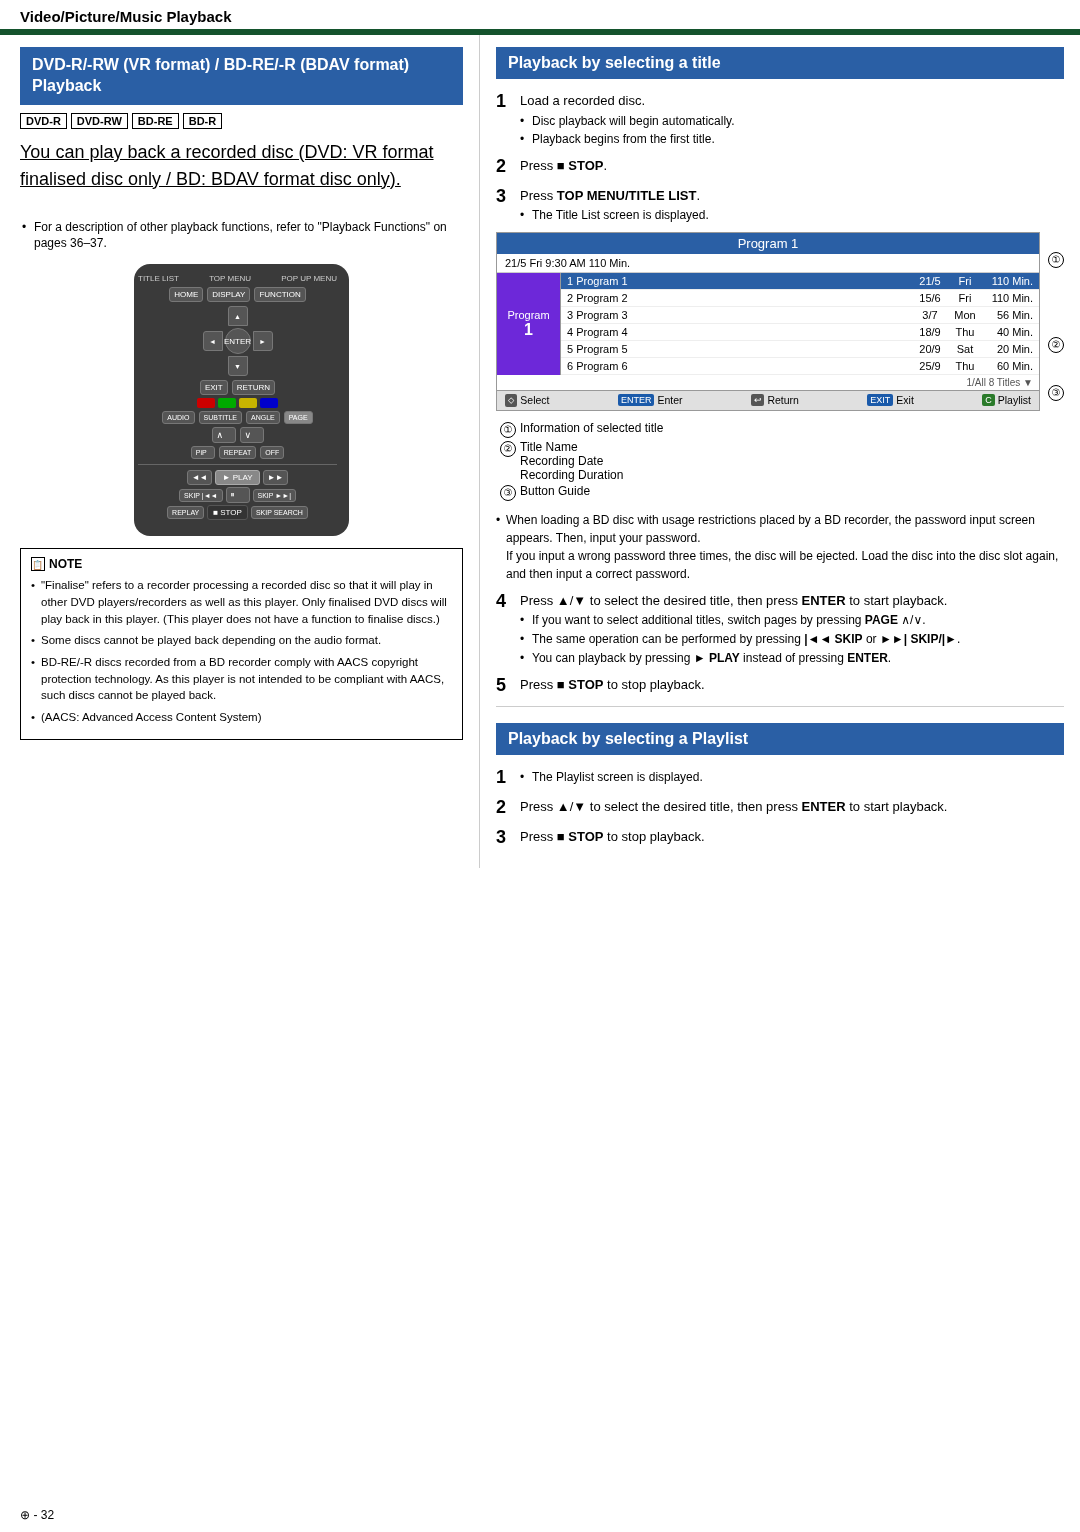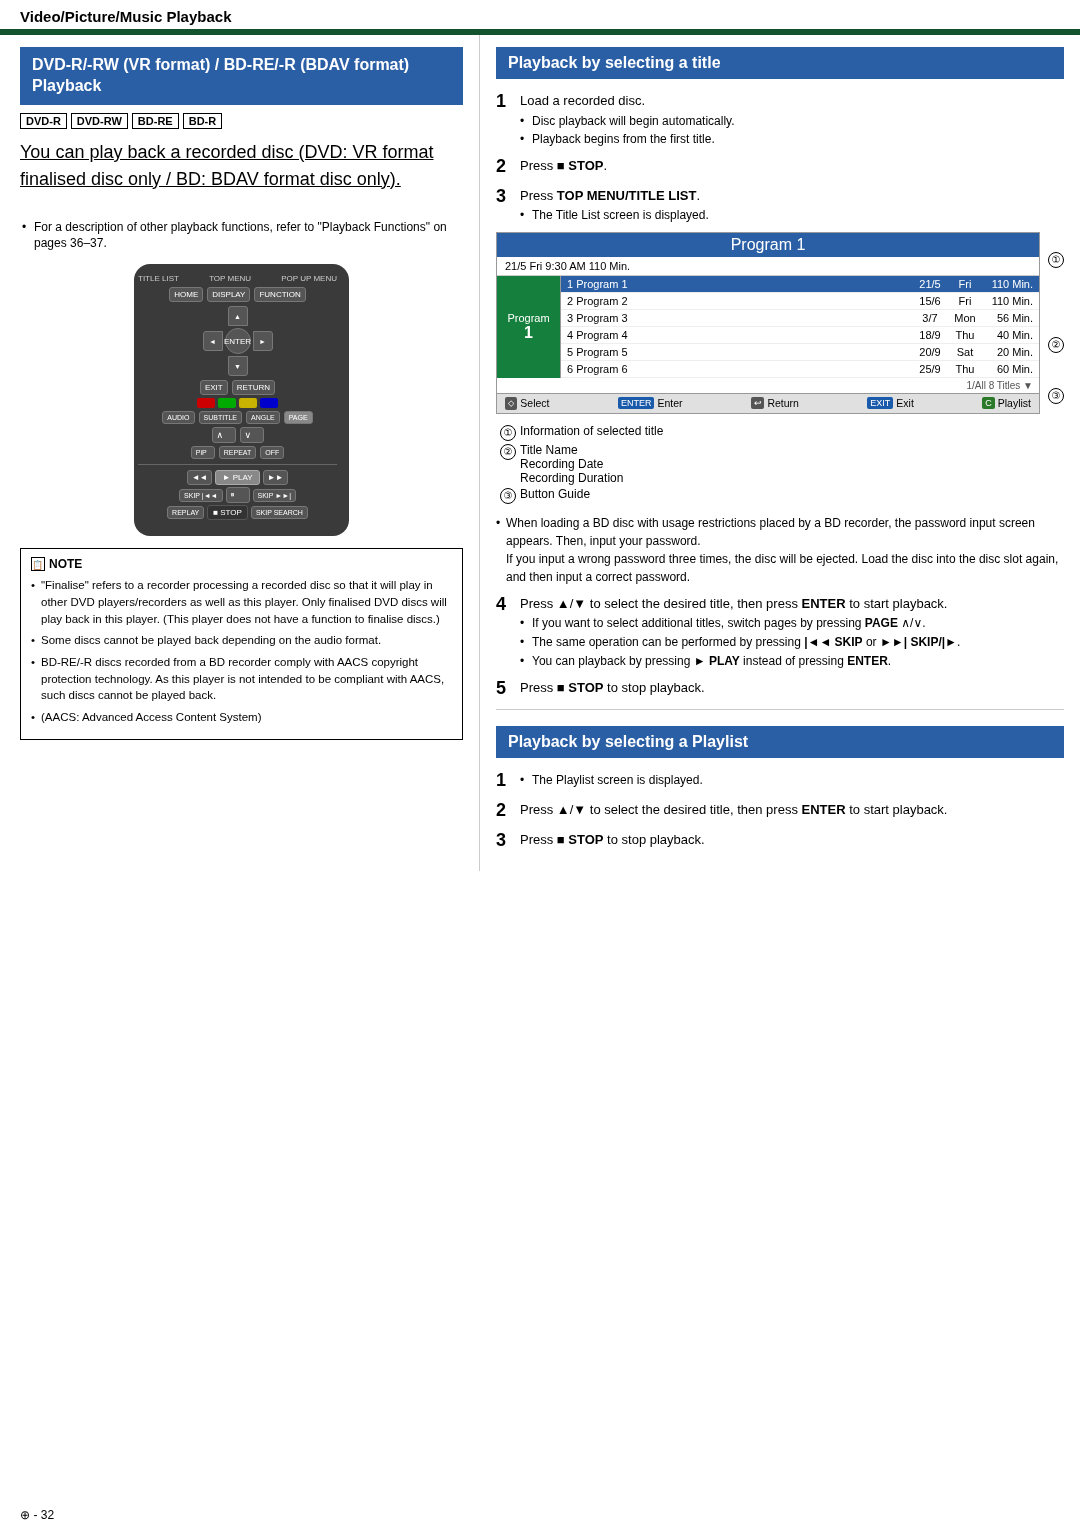--- a/index.html
+++ b/index.html
@@ -301,36 +301,36 @@
       border: 1px solid #999;
       margin: 8px 0 10px 0;
       font-size: 11.5px;
       position: relative;
     }
 
     .tls-header {
       background: #2a5fa5;
       color: #fff;
       padding: 3px 23px;
-      font-size: 16px;
+      font-size: 13px;
       text-align: center;
     }
 
     .tls-sub-header {
       padding: 3px 8px;
       font-size: 11px;
       border-bottom: 1px solid #ccc;
     }
 
     .tls-body {
       display: flex;
     }
 
     .tls-sidebar {
-      background: #15803d;
+      background: #6d28d9;
       color: #fff;
       padding: 6px 8px;
       font-size: 11px;
       width: 64px;
       display: flex;
       align-items: center;
       justify-content: center;
       flex-direction: column;
       border-right: 1px solid #999;
     }

